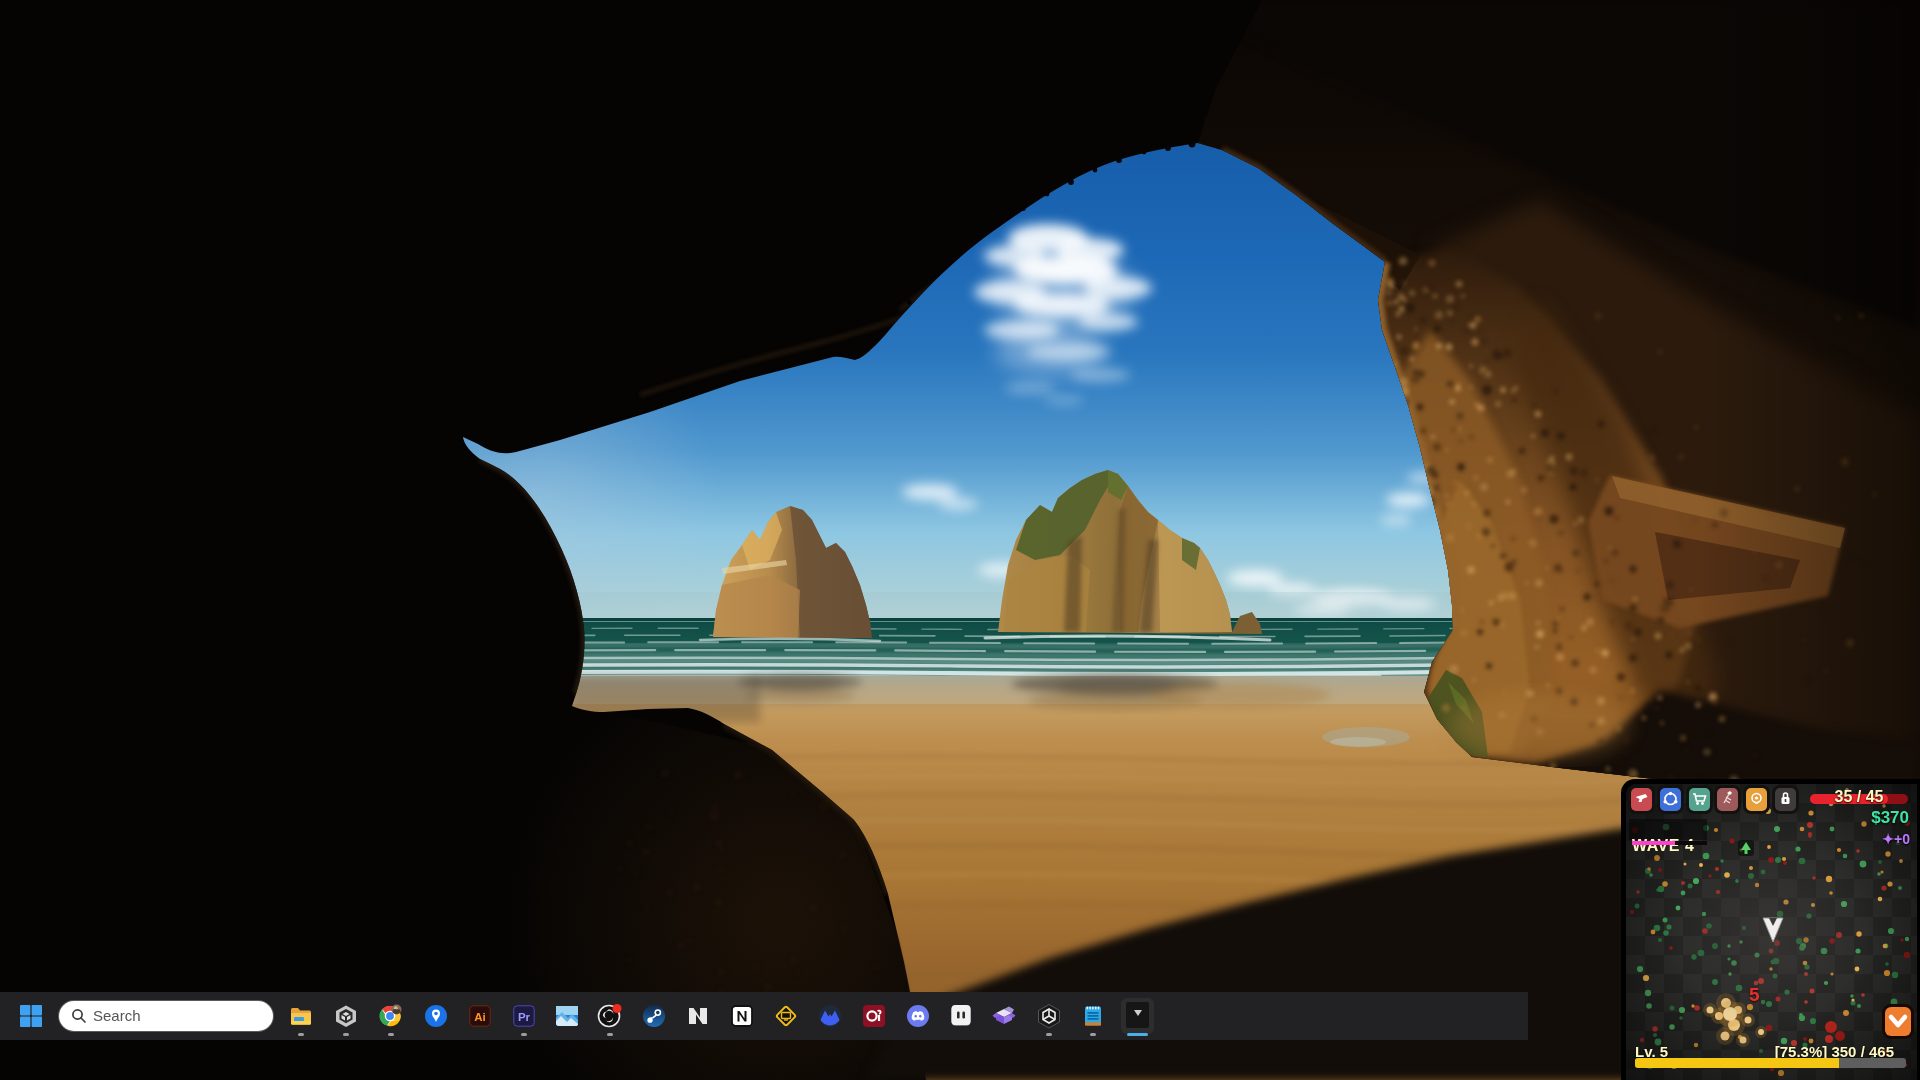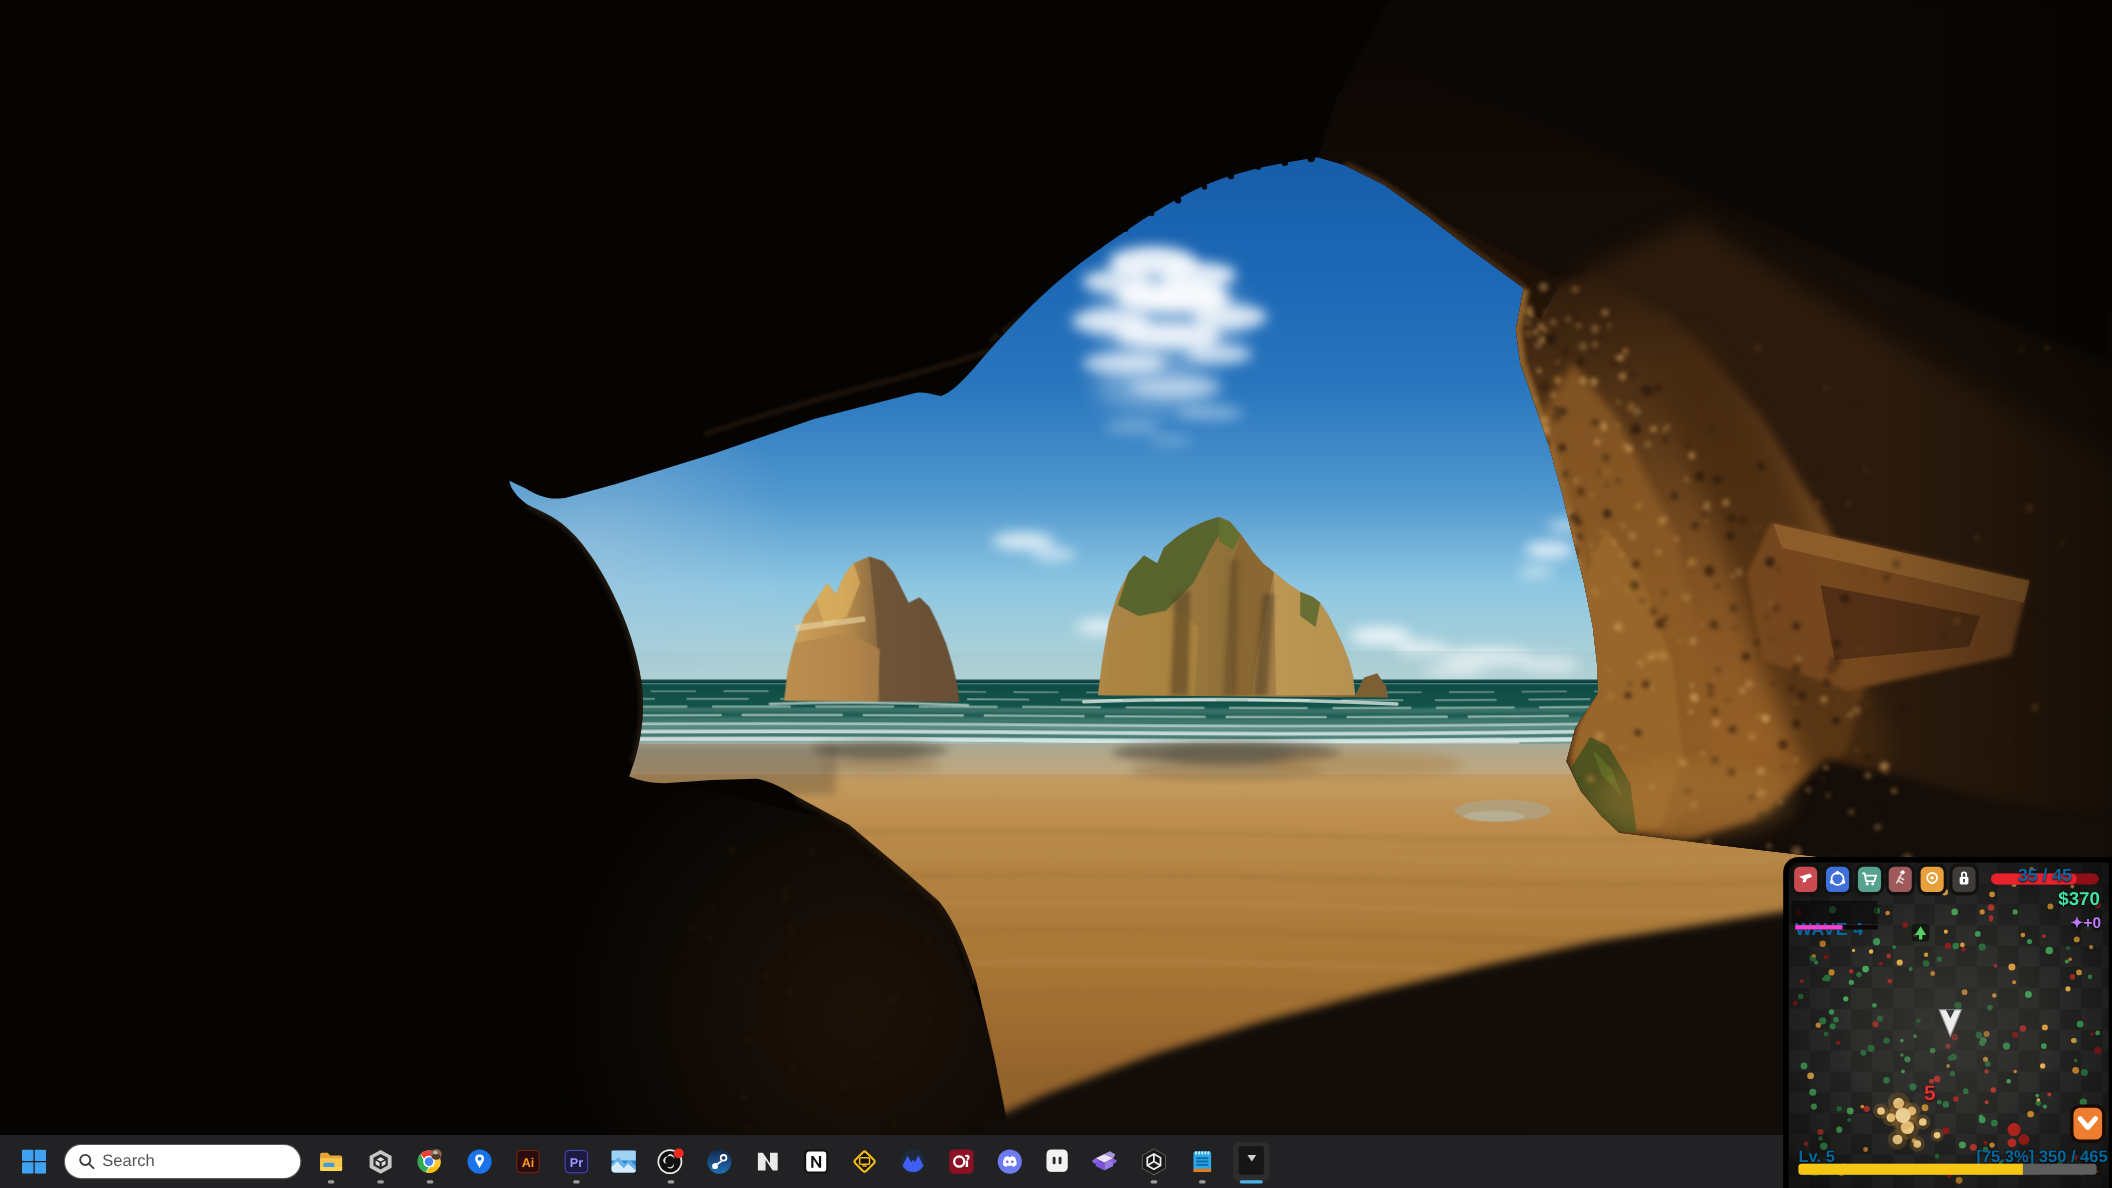--- a/index.html
+++ b/index.html
@@ -1,40 +1,40 @@
 <!DOCTYPE html>
 <html><head>
 <meta charset="utf-8">
 <style>
   html,body{margin:0;padding:0;width:1920px;height:1080px;overflow:hidden;background:#000;
     font-family:"Liberation Sans", sans-serif;}
   #stage{position:absolute;inset:0;width:1920px;height:1080px;}
   #wall{position:absolute;left:0;top:0;}
 
-  .tb{position:absolute;left:0;top:1032px;width:1920px;height:48px;background:#222224;}
+  .tb{position:absolute;left:0;top:992px;width:1528px;height:48px;background:#222224;}
   .tb .win{position:absolute;left:20px;top:13px;width:22px;height:22px;}
   .pill{position:absolute;left:59px;top:9px;width:214px;height:30px;background:#ffffff;border-radius:15px;
         box-shadow:0 0 0 1px #5a5a5a;}
   .pill .mag{position:absolute;left:12px;top:7px;}
   .pill span{position:absolute;left:34px;top:5.5px;font-size:15px;color:#555;}
   .ico{position:absolute;top:12px;width:24px;height:24px;text-align:right;}
   .dash{position:absolute;top:41px;width:6px;height:3px;border-radius:2px;background:#9d9d9d;}
   .gamewin{position:absolute;left:1621px;top:779px;width:299px;height:301px;background:#000;
            border-radius:14px 0 0 0;overflow:hidden;}
   .gw-in{position:absolute;left:5px;top:5px;right:3px;bottom:0;border-radius:10px 0 0 0;overflow:hidden;
       background-color:#242423;
       background-image:
         linear-gradient(45deg,#2c2c2b 25%,transparent 25%,transparent 75%,#2c2c2b 75%),
         linear-gradient(45deg,#2c2c2b 25%,transparent 25%,transparent 75%,#2c2c2b 75%);
       background-position:0 0,19px 19px;background-size:38px 38px;}
   .gw-vig{position:absolute;inset:0;background:
       radial-gradient(ellipse 170px 160px at 50% 52%, rgba(64,62,58,0.55), rgba(0,0,0,0) 60%),
       radial-gradient(ellipse 230px 230px at 50% 50%, rgba(0,0,0,0) 40%, rgba(0,0,0,0.72) 100%);}
   .hicon{position:absolute;width:21px;height:23px;border-radius:5px;box-shadow:0 0 0 3px #121210;}
-  .gtxt{position:absolute;color:#0369a1;font-weight:bold;white-space:nowrap;}
+  .gtxt{position:absolute;color:#fef9c3;font-weight:bold;white-space:nowrap;}
 </style>
 </head>
 <body>
 <div id="stage">
 <svg id="wall" width="1920" height="1080" viewBox="0 0 1920 1080" xmlns="http://www.w3.org/2000/svg">
 <defs>
   <linearGradient id="skyG" gradientUnits="userSpaceOnUse" x1="0" y1="130" x2="0" y2="622">
     <stop offset="0" stop-color="#155ca8"></stop>
     <stop offset="0.25" stop-color="#1d68b6"></stop>
     <stop offset="0.45" stop-color="#2976be"></stop>
@@ -1143,16 +1143,16 @@
 <svg style="position:absolute;left:139px;top:137px" width="26" height="30" viewBox="0 0 26 30">
       <path d="M3 2 L23 2 L13 26 Z" fill="#ededed" stroke="#9a9a9a" stroke-width="1"></path>
       <path d="M9 2 L13 10 L17 2 Z" fill="#3a3a38"></path>
     </svg>
 <div class="gtxt" style="left:128px;top:205px;font-size:19px;color:#e03131;text-shadow:0 1px 2px #300;">5</div>
 <div style="position:absolute;left:264px;top:228px;width:26px;height:29px;background:#ef7d2f;border-radius:6px;box-shadow:0 0 0 3px #170903;"></div>
 <svg style="position:absolute;left:264px;top:228px" width="26" height="29" viewBox="0 0 26 29">
       <path d="M6 10 L13 18 L20 10" stroke="#fff" stroke-width="4.5" fill="none" stroke-linecap="round" stroke-linejoin="round"></path>
     </svg>
 <div class="gtxt" style="left:14px;top:264px;font-size:15px;text-shadow:0 1px 2px #000;">Lv. 5</div>
-<div class="gtxt" style="right:4px;top:264px;font-size:15px;text-shadow:0 1px 2px #000;">[75.3%] 350 / 465</div>
+<div class="gtxt" style="right:26px;top:264px;font-size:15px;text-shadow:0 1px 2px #000;">[75.3%] 350 / 465</div>
 <div style="position:absolute;left:14px;top:279px;width:271px;height:10px;border-radius:3px;background:#5e5e5e;"></div>
 <div style="position:absolute;left:14px;top:279px;width:204px;height:10px;border-radius:3px 0 0 3px;background:#f6c712;"></div>
 </div>
 
 </body></html>

